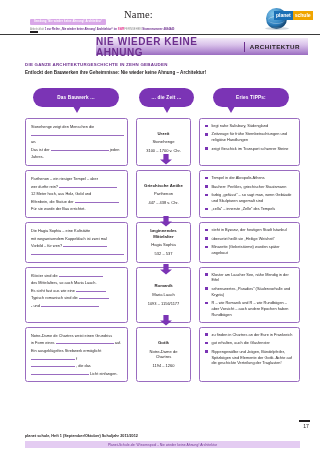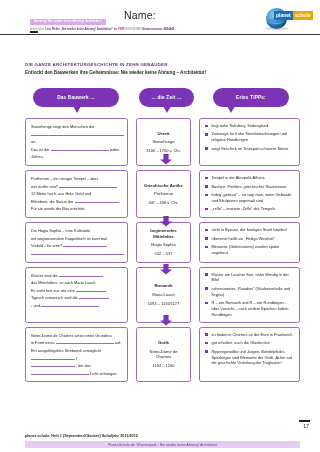--- a/index.html
+++ b/index.html
@@ -22,21 +22,21 @@
     white-space:nowrap;
   }
   .hdr-sub{
     font-size:2.8px;color:#6d2f8e;margin-top:1.8px;line-height:1.25;
     white-space:nowrap;font-weight:bold;
   }
   .hdr-sub .muted{color:#8a8a8a;font-weight:normal;}
   .hdr-sub .pink{color:#e5308c;}
   .hdr-name{
     position:absolute;left:124px;top:9px;
-    font-size:10.5px;color:#231f20;letter-spacing:.2px;
+    font-size:10.5px;color:#231f20;letter-spacing:.2px;font-family:Liberation Serif, serif;
   }
   .hdr-rule{
     position:absolute;left:30px;top:31px;width:8px;height:1.6px;background:#231f20;
   }
   .logo{
     position:absolute;right:6px;top:5px;width:52px;height:26px;
   }
   .logo .globe{
     position:absolute;left:4px;top:3px;width:21px;height:21px;border-radius:50%;
     background:radial-gradient(circle at 33% 28%, #7fc3e8 0%, #2b7fc0 55%, #17548c 100%);
@@ -187,20 +187,25 @@
       <div class="globe"></div>
       <div class="shadow"></div>
       <div class="wm">
         <b>planet</b>
           <i>schule</i>
       </div>
     </div>
   </div>
   <div class="header-divider"></div>
 
+  <div class="titlebar">
+    <span class="t1">NIE WIEDER KEINE AHNUNG</span>
+    <span class="bar"></span>
+    <span class="t2">ARCHITEKTUR</span>
+  </div>
 
   <div class="intro">
     <div class="line1">DIE GANZE ARCHITEKTURGESCHICHTE IN ZEHN GEBÄUDEN</div>
     <div class="line2">Entlockt den Bauwerken ihre Geheimnisse: Nie wieder keine Ahnung – Architektur!</div>
   </div>
 
   <div class="heads">
     <div class="bubble b1">Das Bauwerk ...</div>
     <div class="bubble b2">... die Zeit ...</div>
     <div class="bubble b3">Eries TIPPs:</div>

